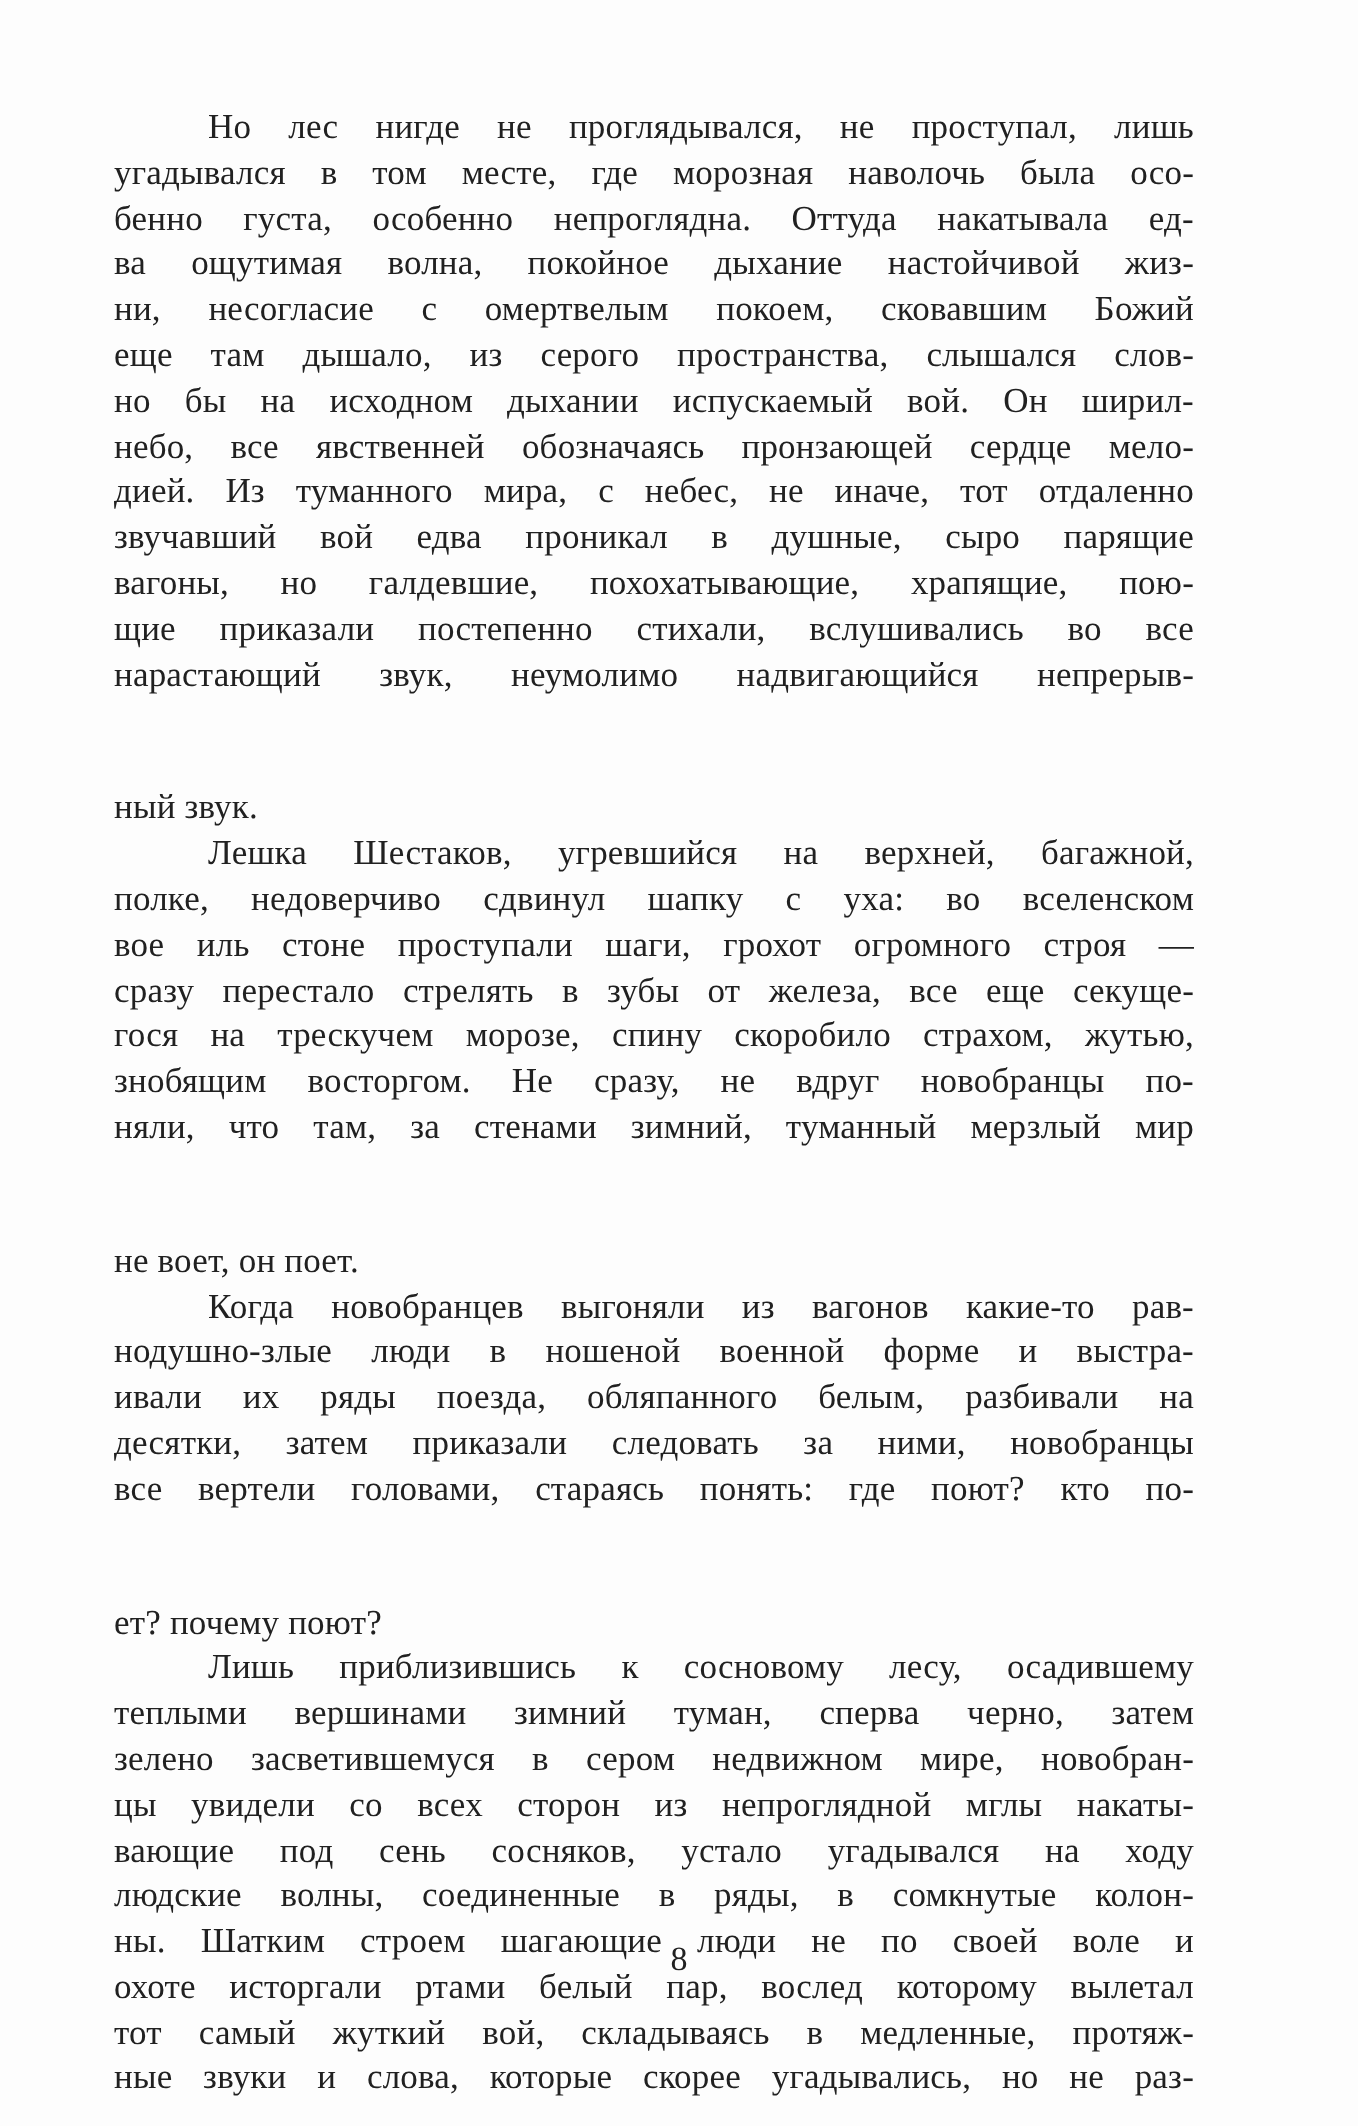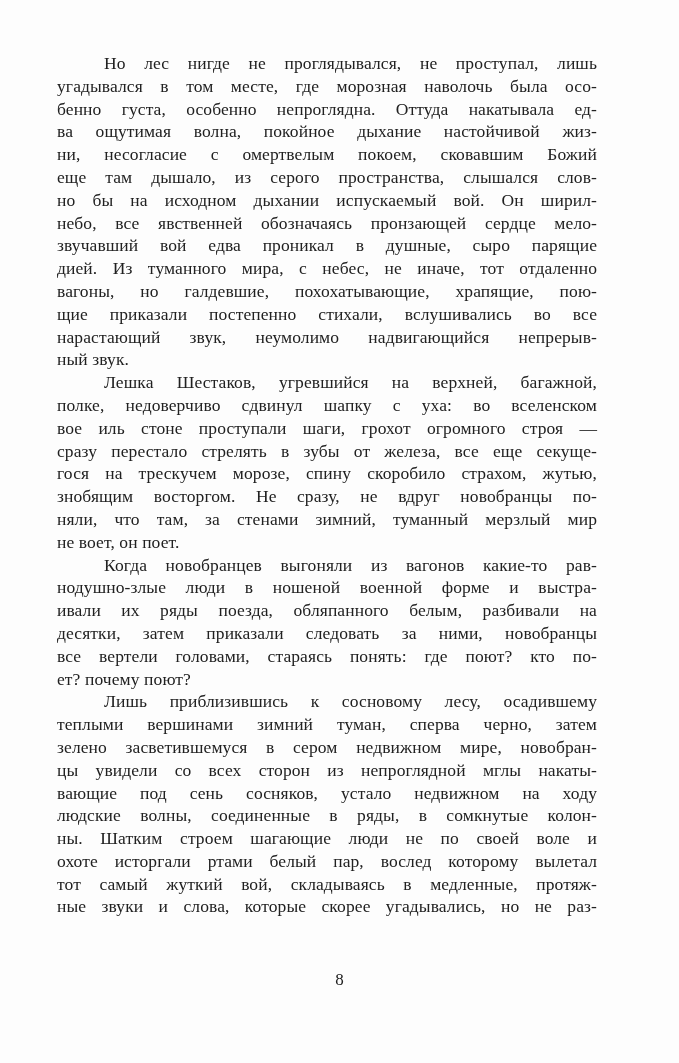--- a/index.html
+++ b/index.html
@@ -41,20 +41,21 @@
   }
   
   .fill {
     text-align: justify;
     text-align-last: justify;
   }
   
   .end {
     text-align: left;
     text-align-last: left;
+    margin-top: 44px;
   }
   
   .first {
     padding-left: 47px;
   }
   .folio {
     position: absolute;
     left: 0;
     top: 969px;
     width: 679px;
@@ -72,22 +73,22 @@
 
     <p class="para">
       <span class="line fill first">Но лес нигде не проглядывался, не проступал, лишь</span>
       <span class="line fill">угадывался в том месте, где морозная наволочь была осо-</span>
       <span class="line fill">бенно густа, особенно непроглядна. Оттуда накатывала ед-</span>
       <span class="line fill">ва ощутимая волна, покойное дыхание настойчивой жиз-</span>
       <span class="line fill">ни, несогласие с омертвелым покоем, сковавшим Божий</span>
       <span class="line fill">еще там дышало, из серого пространства, слышался слов-</span>
       <span class="line fill">но бы на исходном дыхании испускаемый вой. Он ширил-</span>
       <span class="line fill">небо, все явственней обозначаясь пронзающей сердце мело-</span>
+      <span class="line fill">дией. Из туманного мира, с небес, не иначе, тот отдаленно</span>
       <span class="line fill">звучавший вой едва проникал в душные, сыро парящие</span>
-      <span class="line fill">дией. Из туманного мира, с небес, не иначе, тот отдаленно</span>
       <span class="line fill">вагоны, но галдевшие, похохатывающие, храпящие, пою-</span>
       <span class="line fill">щие приказали постепенно стихали, вслушивались во все</span>
       <span class="line fill">нарастающий звук, неумолимо надвигающийся непрерыв-</span>
       <span class="line end">ный звук.</span>
     </p>
 
     <p class="para">
       <span class="line fill first">Лешка Шестаков, угревшийся на верхней, багажной,</span>
       <span class="line fill">полке, недоверчиво сдвинул шапку с уха: во вселенском</span>
       <span class="line fill">вое иль стоне проступали шаги, грохот огромного строя —</span>
@@ -105,21 +106,21 @@
       <span class="line fill">десятки, затем приказали следовать за ними, новобранцы</span>
       <span class="line fill">все вертели головами, стараясь понять: где поют? кто по-</span>
       <span class="line end">ет? почему поют?</span>
     </p>
 
     <p class="para">
       <span class="line fill first">Лишь приблизившись к сосновому лесу, осадившему</span>
       <span class="line fill">теплыми вершинами зимний туман, сперва черно, затем</span>
       <span class="line fill">зелено засветившемуся в сером недвижном мире, новобран-</span>
       <span class="line fill">цы увидели со всех сторон из непроглядной мглы накаты-</span>
-      <span class="line fill">вающие под сень сосняков, устало недвижном на ходу</span>
+      <span class="line fill">вающие под сень сосняков, устало угадывался на ходу</span>
       <span class="line fill">людские волны, соединенные в ряды, в сомкнутые колон-</span>
       <span class="line fill">ны. Шатким строем шагающие люди не по своей воле и</span>
       <span class="line fill">охоте исторгали ртами белый пар, вослед которому вылетал</span>
       <span class="line fill">тот самый жуткий вой, складываясь в медленные, протяж-</span>
       <span class="line fill">ные звуки и слова, которые скорее угадывались, но не раз-</span>
     </p>
 
   </div>
 
   <div class="folio">8</div>

